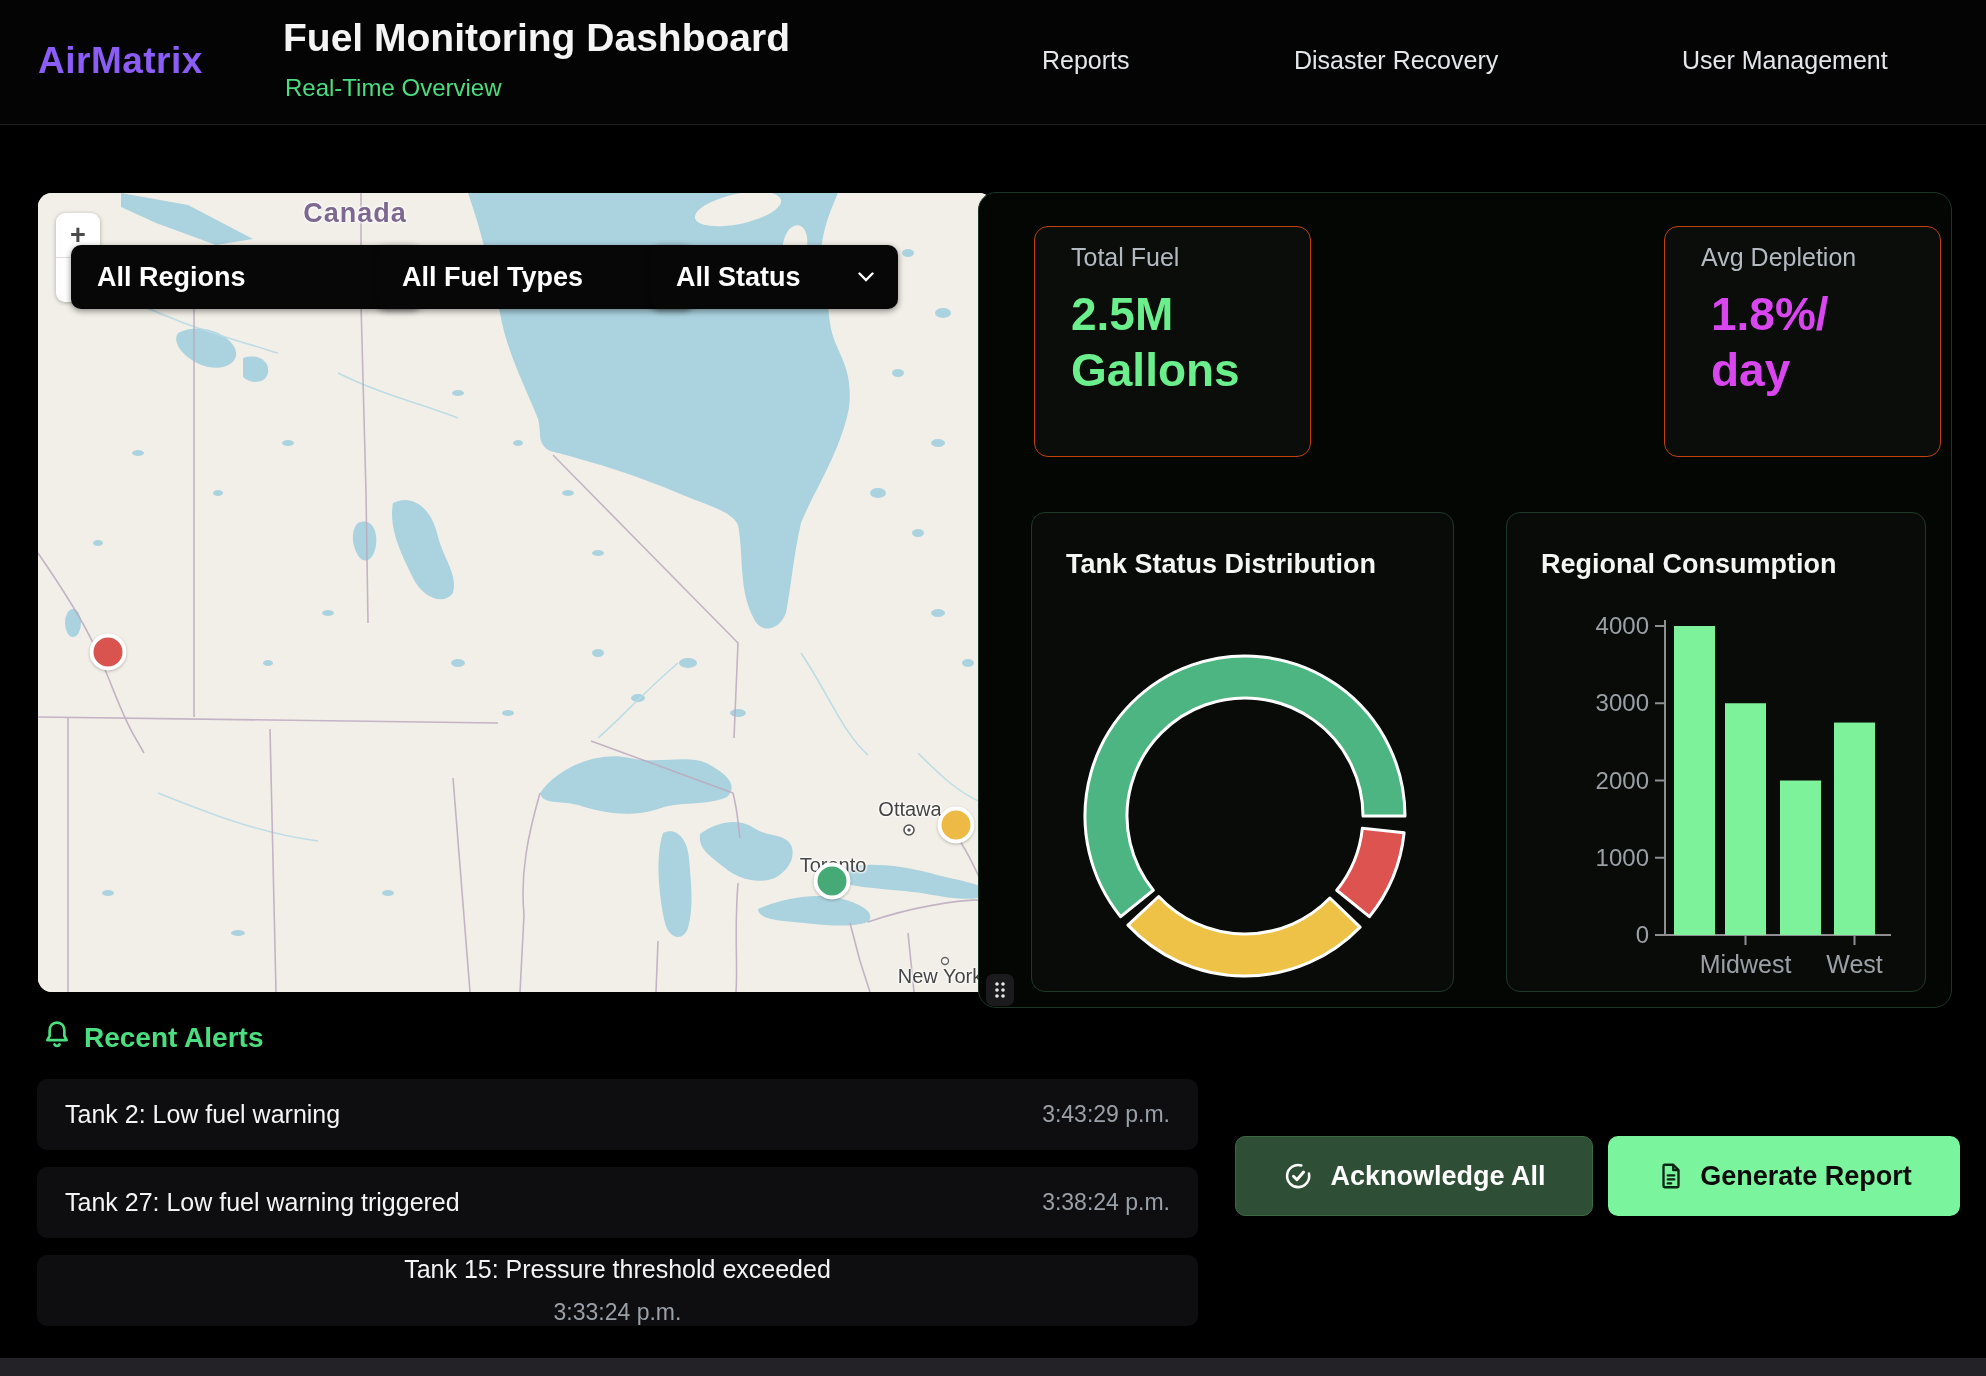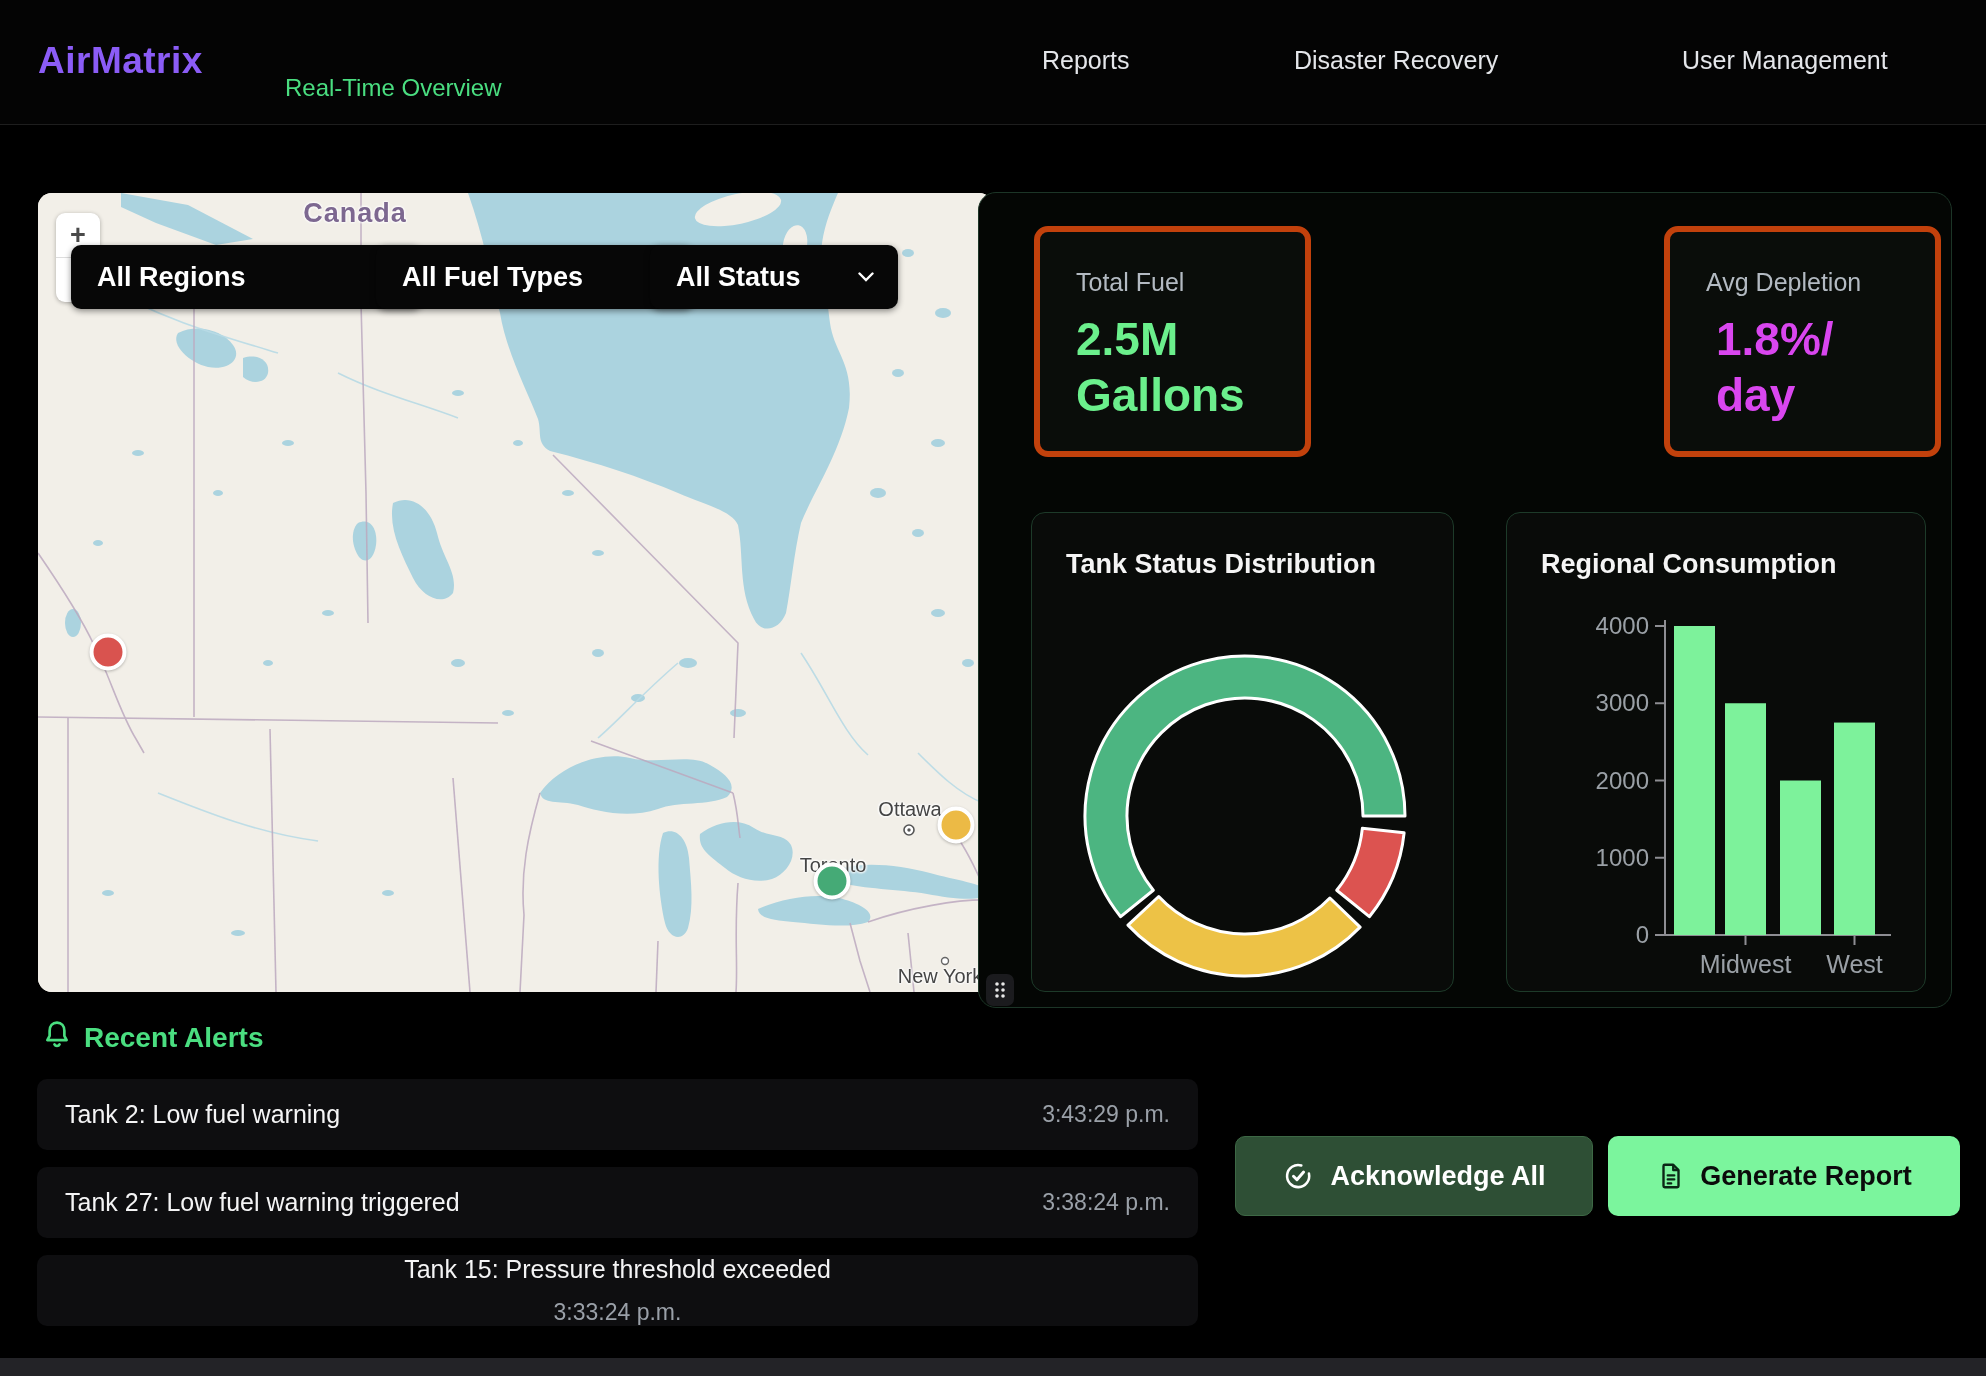--- a/index.html
+++ b/index.html
@@ -31,22 +31,22 @@
   .filter{position:absolute;height:64px;background:#070707;border-radius:10px;display:flex;
        align-items:center;justify-content:space-between;padding:0 24px 0 26px;cursor:pointer;
        box-shadow:0 2px 6px rgba(0,0,0,.45);}
   .filter .flabel{font-size:27px;font-weight:bold;color:#fff;white-space:nowrap;}
   .filter svg{margin-left:22px;flex:none;}
   .grip{position:absolute;left:986px;top:974px;width:28px;height:32px;background:#1b1b1e;
        border-radius:7px;z-index:4;display:flex;align-items:center;justify-content:center;cursor:grab;}
   
   .rpanel{position:absolute;left:978px;top:192px;width:972px;height:814px;background:#040604;
        border:1px solid #1c3527;border-radius:18px;}
-  .stat-card{position:absolute;top:33px;height:231px;background:#0a0d0a;border:6px solid #c2410c;
-       border-radius:14px;box-sizing:border-box;padding:36px 0 0 36px;}
+  .stat-card{position:absolute;top:33px;height:231px;background:#0a0d0a;border:1px solid #c2410c;
+       border-radius:14px;box-sizing:border-box;padding:16px 0 0 36px;}
   .stat-label{font-size:25px;font-weight:500;color:#b3bac2;}
   .stat-value{margin-top:14px;font-size:46px;font-weight:bold;line-height:1.22;white-space:pre-line;}
   .chart-card{position:absolute;top:319px;height:480px;background:#090b09;border:1px solid #1d3a29;
        border-radius:14px;box-sizing:border-box;overflow:hidden;}
   .chart-title{position:absolute;left:34px;top:36px;font-size:27px;font-weight:bold;color:#f5f5f5;}
   
   .alert-head{position:absolute;left:84px;top:1022px;font-size:28px;font-weight:bold;color:#4ade80;}
   .bell{position:absolute;left:40px;top:1018px;}
   .alert-row{position:absolute;left:37px;width:1161px;height:71px;background:#0e0e10;border-radius:10px;
        display:flex;align-items:center;justify-content:space-between;box-sizing:border-box;padding:0 28px;}
@@ -60,20 +60,21 @@
   .btn-gen .btxt{font-size:27px;font-weight:bold;color:#0b0b0b;margin-left:14px;}
   .bottom-strip{position:absolute;left:0;top:1358px;width:1986px;height:18px;background:#232327;}
 </style>
 </head>
 <body>
 
 <div class="stage">
 
   <div class="header">
     <div class="logo">AirMatrix</div>
+    <div class="title">Fuel Monitoring Dashboard</div>
     <div class="subtitle">Real-Time Overview</div>
     <div class="nav-item" style="left:1042px;">Reports</div>
     <div class="nav-item" style="left:1294px;">Disaster Recovery</div>
     <div class="nav-item" style="left:1682px;">User Management</div>
   </div>
 
   <div class="map">
     <svg class="base" width="955" height="799" viewBox="0 0 955 799">
       <rect x="0" y="0" width="955" height="799" fill="#f2efe8"></rect>
 

